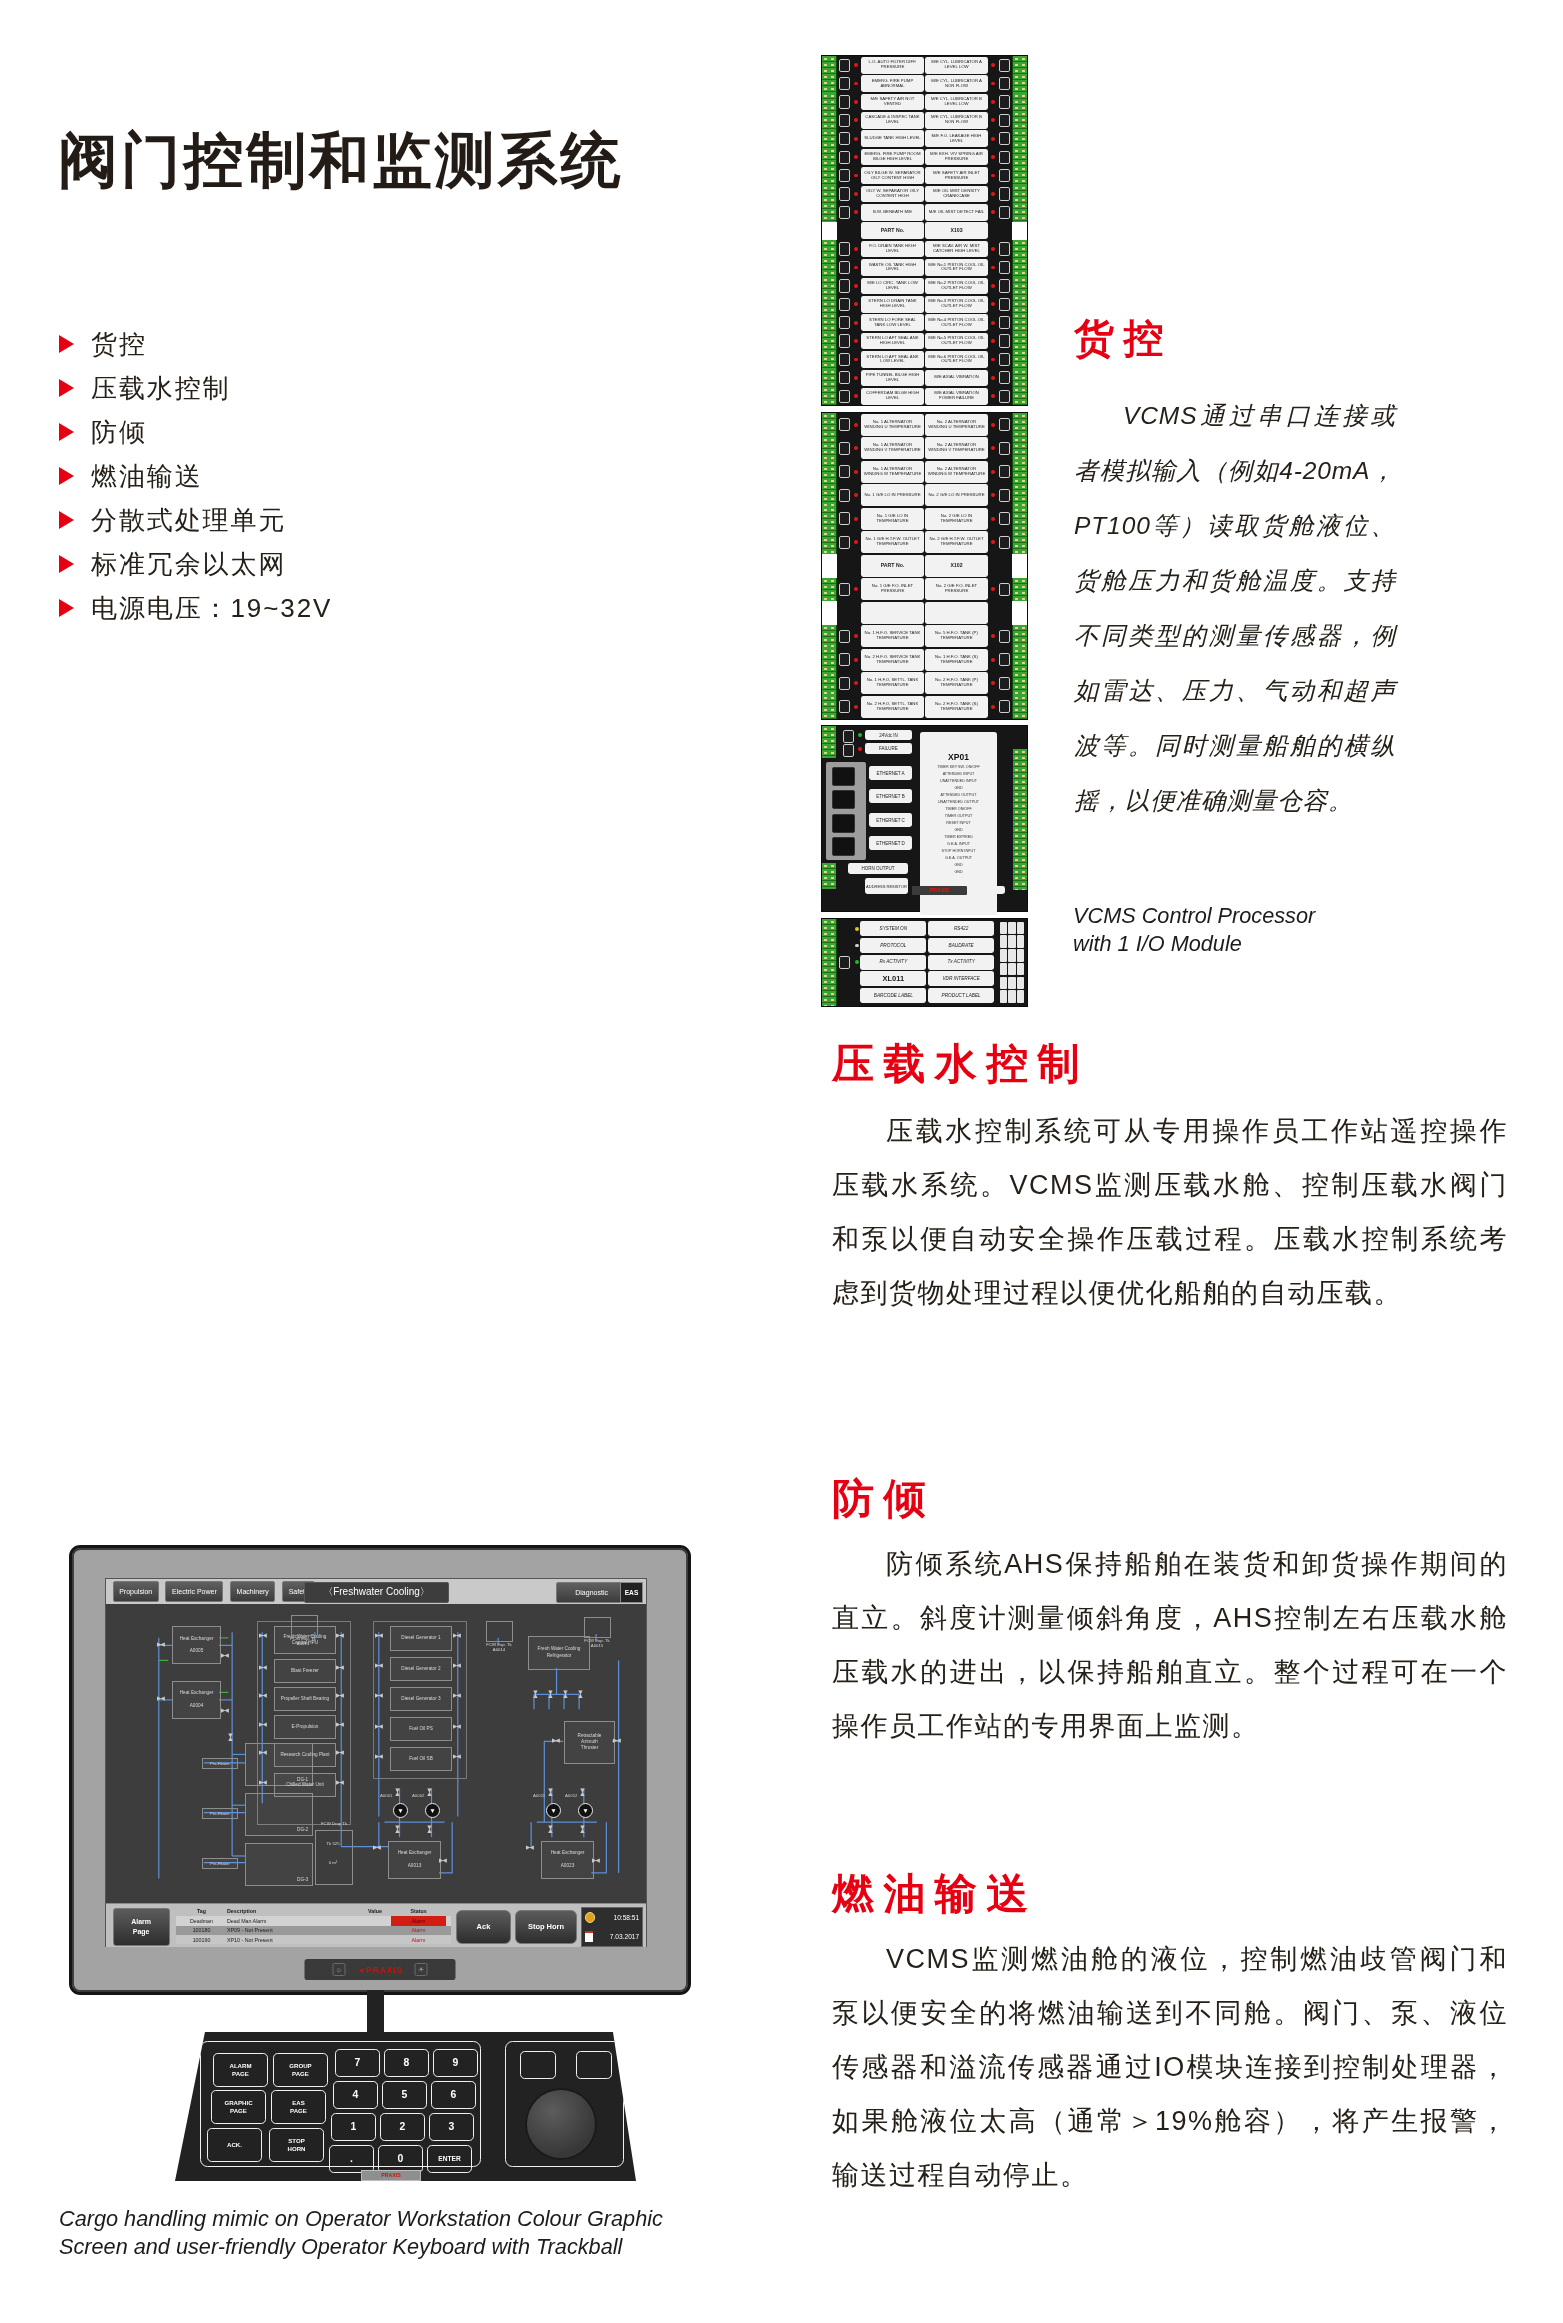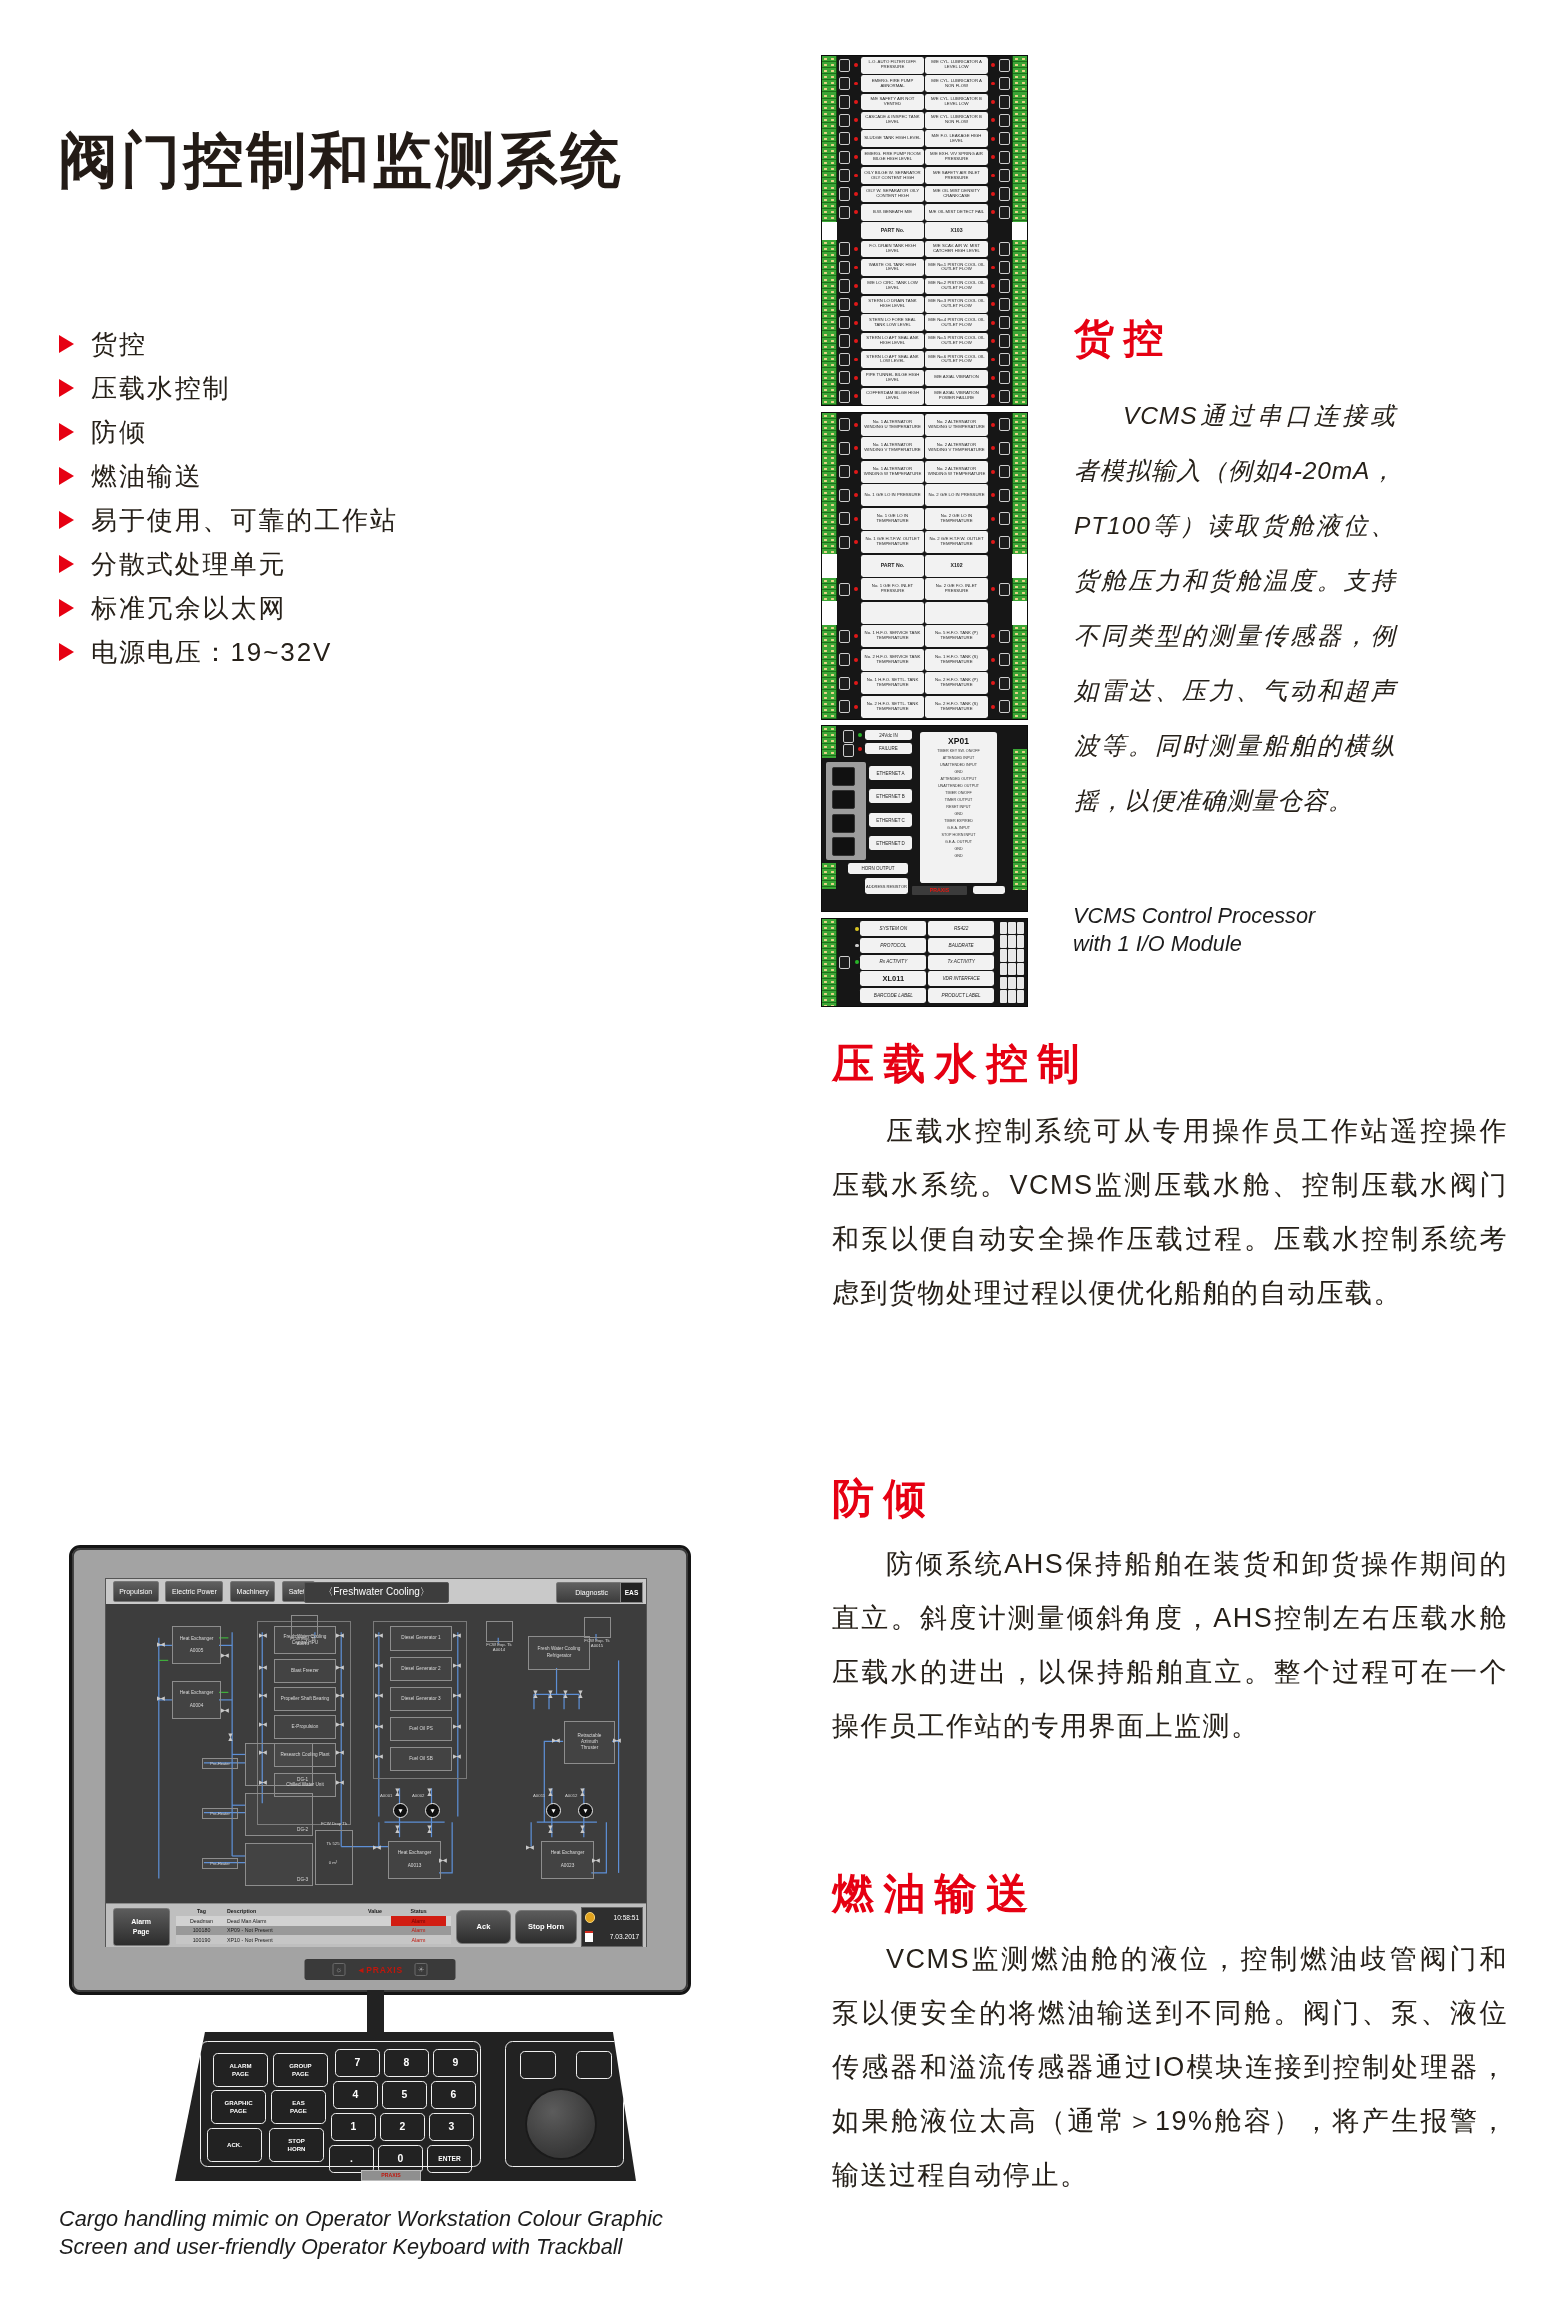--- a/index.html
+++ b/index.html
@@ -48,21 +48,21 @@
          padding:0 1.9px;overflow:hidden;}
   .plate.part{font-weight:bold;font-size:5.2px;}
   
   #xp01{height:185px;position:relative;}
   #jackpanel{position:absolute;left:3.8px;top:36px;width:40px;height:98px;background:#9d9d9d;border-radius:1.9px;}
   .jack{position:absolute;left:6.6px;width:21px;height:17px;background:#111;border:0.9px solid #333;border-radius:1.9px;}
   .ethplate{position:absolute;left:47px;width:43px;height:14px;}
   .xplate{position:absolute;background:#f2f2f2;border-radius:2.4px;display:flex;align-items:center;justify-content:center;
           font-size:4.5px;color:#222;text-align:center;}
   #xp01title{position:absolute;left:98px;top:5.6px;width:77px;height:143px;background:#f2f2f2;border-radius:2.8px;
-             padding:4px 0;text-align:center;}
+             padding:20px 0;text-align:center;}
   #xp01title .big{font-weight:bold;font-size:8.5px;margin-bottom:1.9px;color:#111;}
   #xp01title .ln{font-size:3.7px;line-height:7px;color:#333;}
   #xp01 .gstrip{position:absolute;width:14px;background-color:#3aa535;
         background-image:radial-gradient(circle,#ead489 0 1.1px,rgba(0,0,0,0) 1.4px),
         repeating-linear-gradient(180deg,rgba(0,0,0,0) 0 4.9px,rgba(0,60,0,.5) 4.9px 6px);
         background-size:7px 6px,100% 6px;}
   #praxis-module{position:absolute;left:90px;top:160px;width:55px;height:8.5px;background:#3b3b3b;border-radius:0.9px;
                  color:#e8170f;font-size:5.2px;font-weight:bold;display:flex;align-items:center;justify-content:center;}
   
   #xl011{height:87px;position:relative;display:flex;}
@@ -154,24 +154,20 @@
       <div class="feat">
         <span class="tri"></span>
         <span>防倾</span>
       </div>
       <div class="feat">
         <span class="tri"></span>
         <span>燃油输送</span>
       </div>
       <div class="feat">
         <span class="tri"></span>
-        <span>易于使用、可靠的工作站</span>
-      </div>
-      <div class="feat">
-        <span class="tri"></span>
         <span>分散式处理单元</span>
       </div>
       <div class="feat">
         <span class="tri"></span>
         <span>标准冗余以太网</span>
       </div>
       <div class="feat">
         <span class="tri"></span>
         <span>电源电压：19~32V</span>
       </div>

